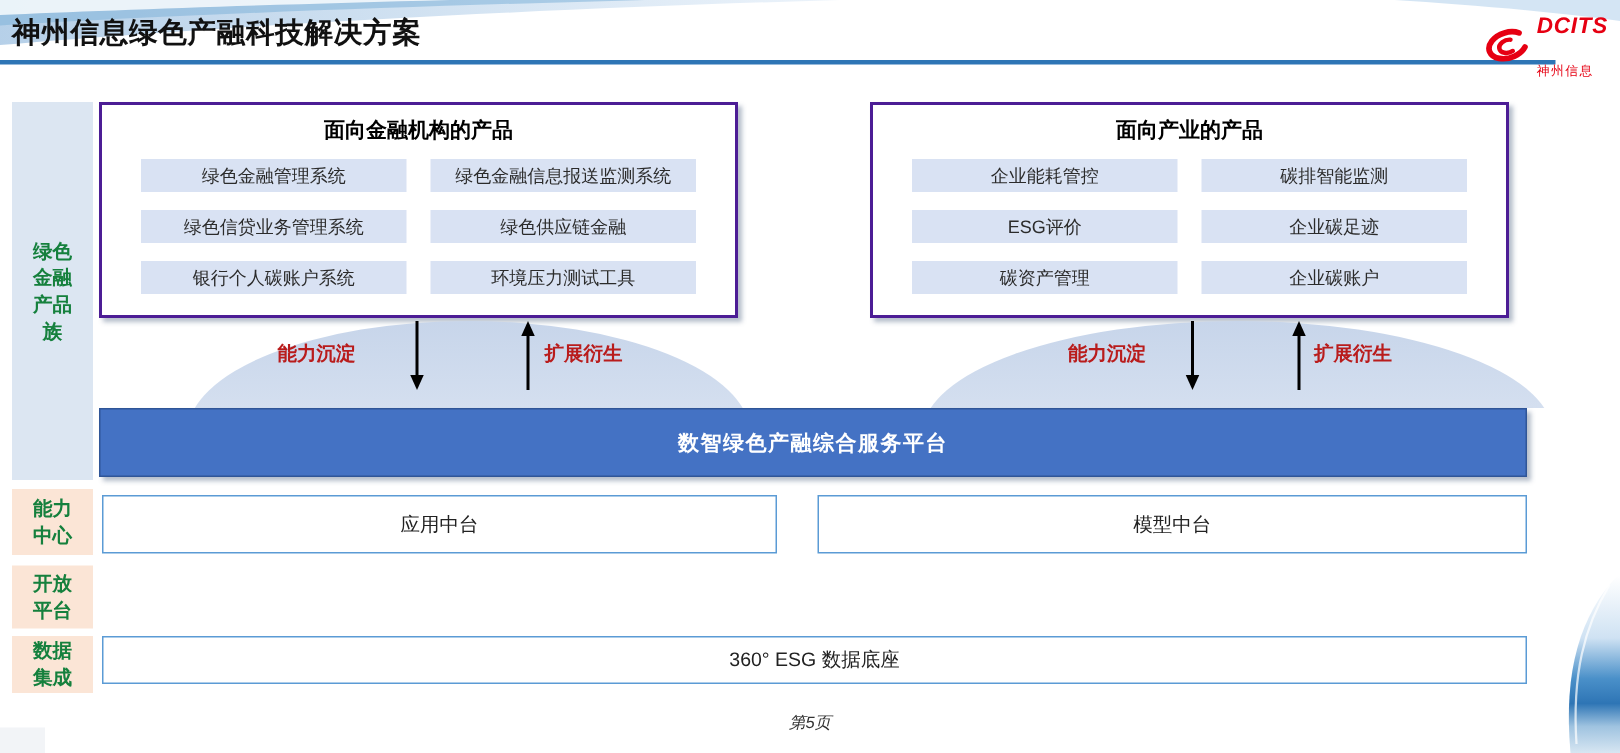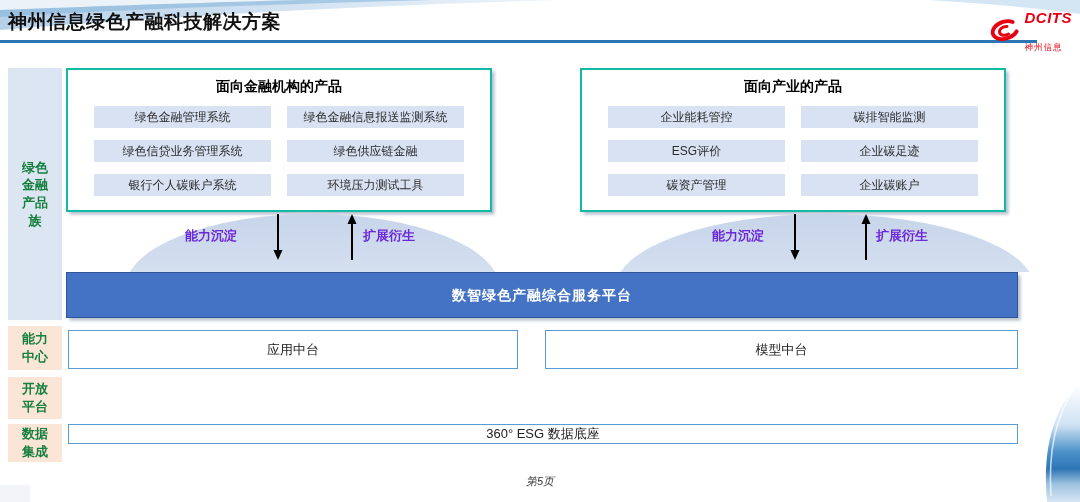--- a/index.html
+++ b/index.html
@@ -20,48 +20,48 @@
   .rail span { display:block; width:30px; font-size:13px; font-weight:bold; color:#15803d; line-height:1.35; }
   .rail-blue { background:#dce6f2; }
   .rail-peach { background:#fbe5d6; }
   .rail-family { top:68px; height:252px; }
   .rail-cap { top:326px; height:44px; }
   .rail-open { top:377px; height:42px; }
   .rail-data { top:424px; height:38px; }
 
   
   .pbox { position:absolute; top:68px; width:426px; height:144px; background:#ffffff;
-          border:2px solid #14b8a6; box-shadow:2.5px 2.5px 3px rgba(90,110,140,0.45); }
+          border:2px solid #4c1d95; box-shadow:2.5px 2.5px 3px rgba(90,110,140,0.45); }
   .pbox-finance { left:66px; }
   .pbox-industry { left:580px; }
   .pbox-title { text-align:center; font-size:14px; font-weight:bold; color:#000; padding-top:8px; }
   .pbox-grid { display:grid; grid-template-columns:1fr 1fr; column-gap:16px; row-gap:12px; padding:10px 26px 0 26px; }
   .pitem { background:#d9e2f3; height:22px; line-height:22px; text-align:center; font-size:12px; color:#2b2b2b;
            white-space:nowrap; overflow:hidden; }
 
   
   .dome-clip { position:absolute; top:214px; height:58px; overflow:hidden; }
   .dome-left { left:125px; width:375px; }
   .dome-right { left:615px; width:420px; }
   .dome { width:100%; height:150px; border-radius:50%; background:linear-gradient(to bottom,#c7d5ea,#e9eff8); }
-  .flow-label { position:absolute; top:227px; font-size:13px; font-weight:bold; color:#6d28d9; }
+  .flow-label { position:absolute; top:227px; font-size:13px; font-weight:bold; color:#b91c1c; }
   .arrow { position:absolute; top:214px; width:16px; height:46px; }
 
   
   .banner { position:absolute; left:66px; top:272px; width:952px; height:46px; background:#4472c4;
             border:1px solid #2f5597; box-shadow:2.5px 2.5px 3px rgba(90,110,140,0.45);
             color:#ffffff; font-size:14px; font-weight:bold; text-align:center; line-height:44px; letter-spacing:1px; }
 
   
   .rowbox { position:absolute; background:#ffffff; border:1.5px solid #5b9bd5; text-align:center;
             font-size:13px; color:#222; display:flex; align-items:center; justify-content:center; }
   .row-app   { left:68px;  top:330px; width:450px; height:39px; }
   .row-model { left:545px; top:330px; width:473px; height:39px; }
   .row-open  { left:68px;  top:377px; width:950px; height:41px; }
-  .row-data  { left:68px;  top:424px; width:950px; height:20px; }
+  .row-data  { left:68px;  top:424px; width:950px; height:32px; }
 
   
   .page-num { position:absolute; left:0; right:0; top:474px; text-align:center; font-size:11px; font-style:italic; color:#333; }
   .deco-br { position:absolute; right:0; bottom:0; width:62px; height:118px; pointer-events:none; }
   .deco-bl { position:absolute; left:0; top:485px; width:30px; height:17px; background:#f2f4f7; }
 </style>
 </head>
 <body>
 
 <div class="slide">

